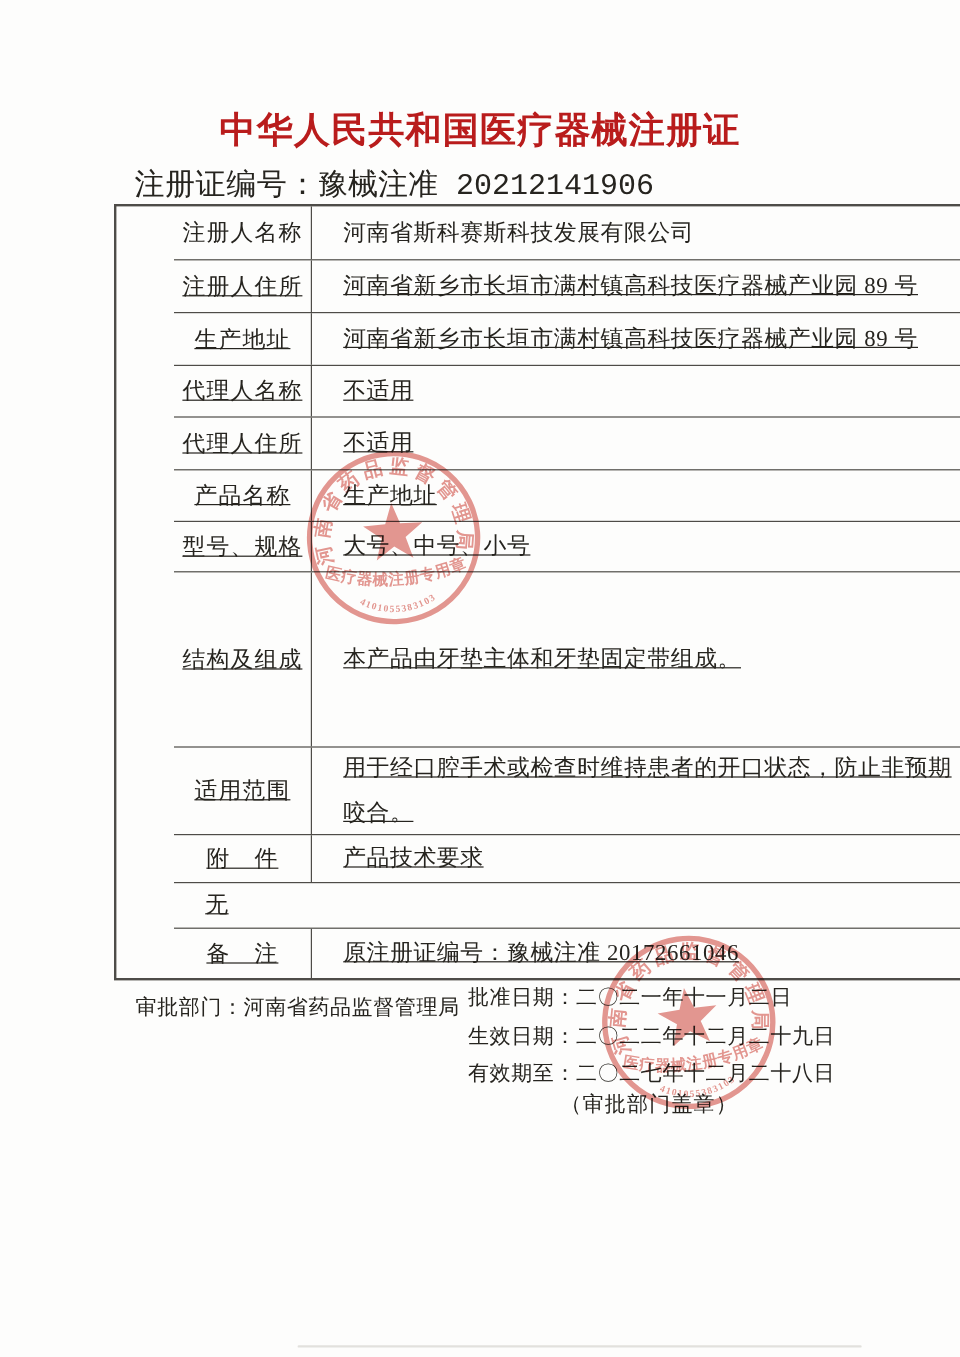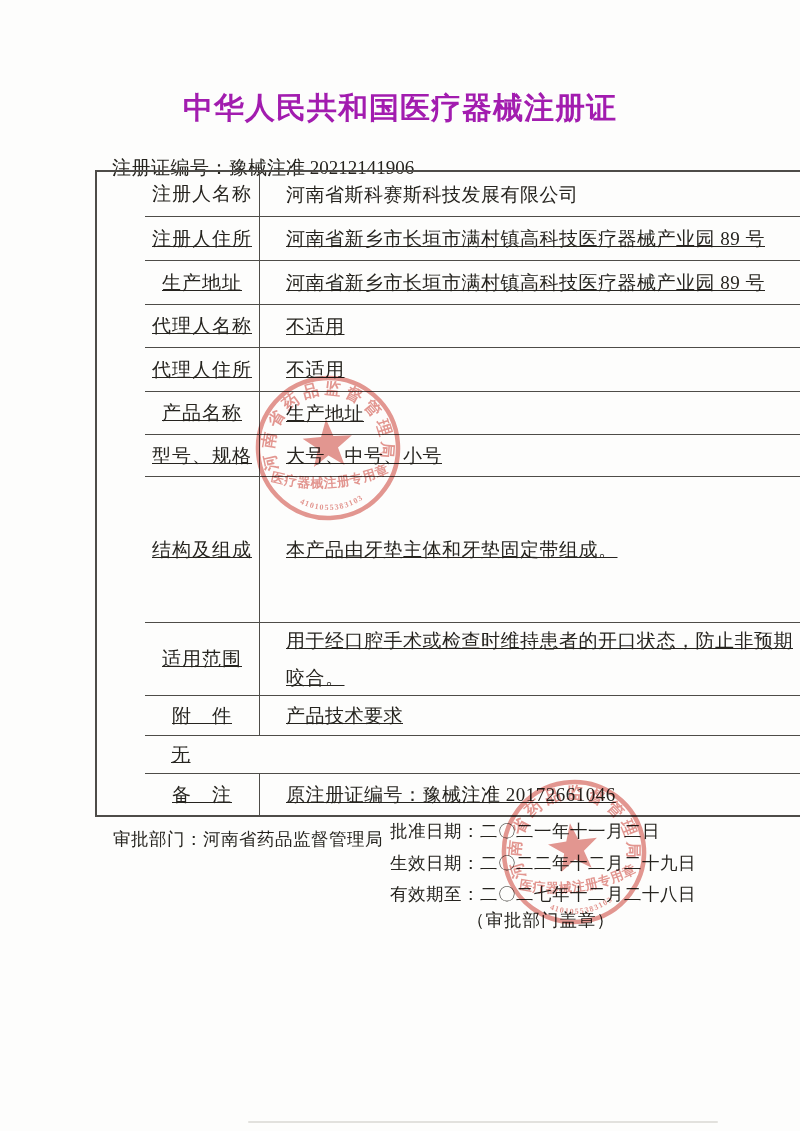--- a/index.html
+++ b/index.html
@@ -7,25 +7,25 @@
     width:800px; height:1131px;
     background:#fdfdfc;
     font-family:"Liberation Serif", serif;
     color:#26241f;
     position:relative;
     overflow:hidden;
   }
   .page-title {
     position:absolute; left:10px; top:88px; width:780px;
     text-align:center; font-size:30px; font-weight:bold;
-    letter-spacing:1px; color:#a21caf;
+    letter-spacing:1px; color:#b91c1c;
   }
   .cert-line {
-    position:absolute; left:112px; top:155px;
-    font-size:19px; letter-spacing:0.5px;
+    position:absolute; left:112px; top:137px;
+    font-size:25px; letter-spacing:0.5px;font-family:Liberation Mono, monospace;
   }
   .cert-line .num { letter-spacing:0; }
   
   .doc-table {
     position:absolute; left:95px; top:170px; width:716px;
     border:2px solid #4e4c48; box-sizing:border-box;
     background:transparent;
     padding-left:48px;
   }
   .tr { display:flex; box-sizing:border-box; }

